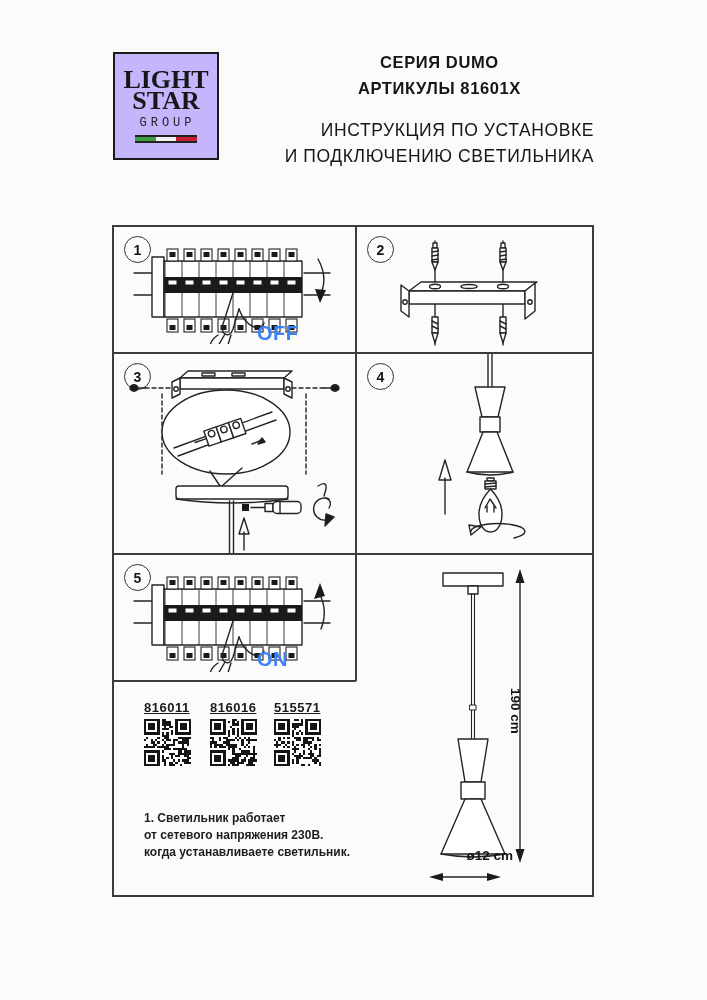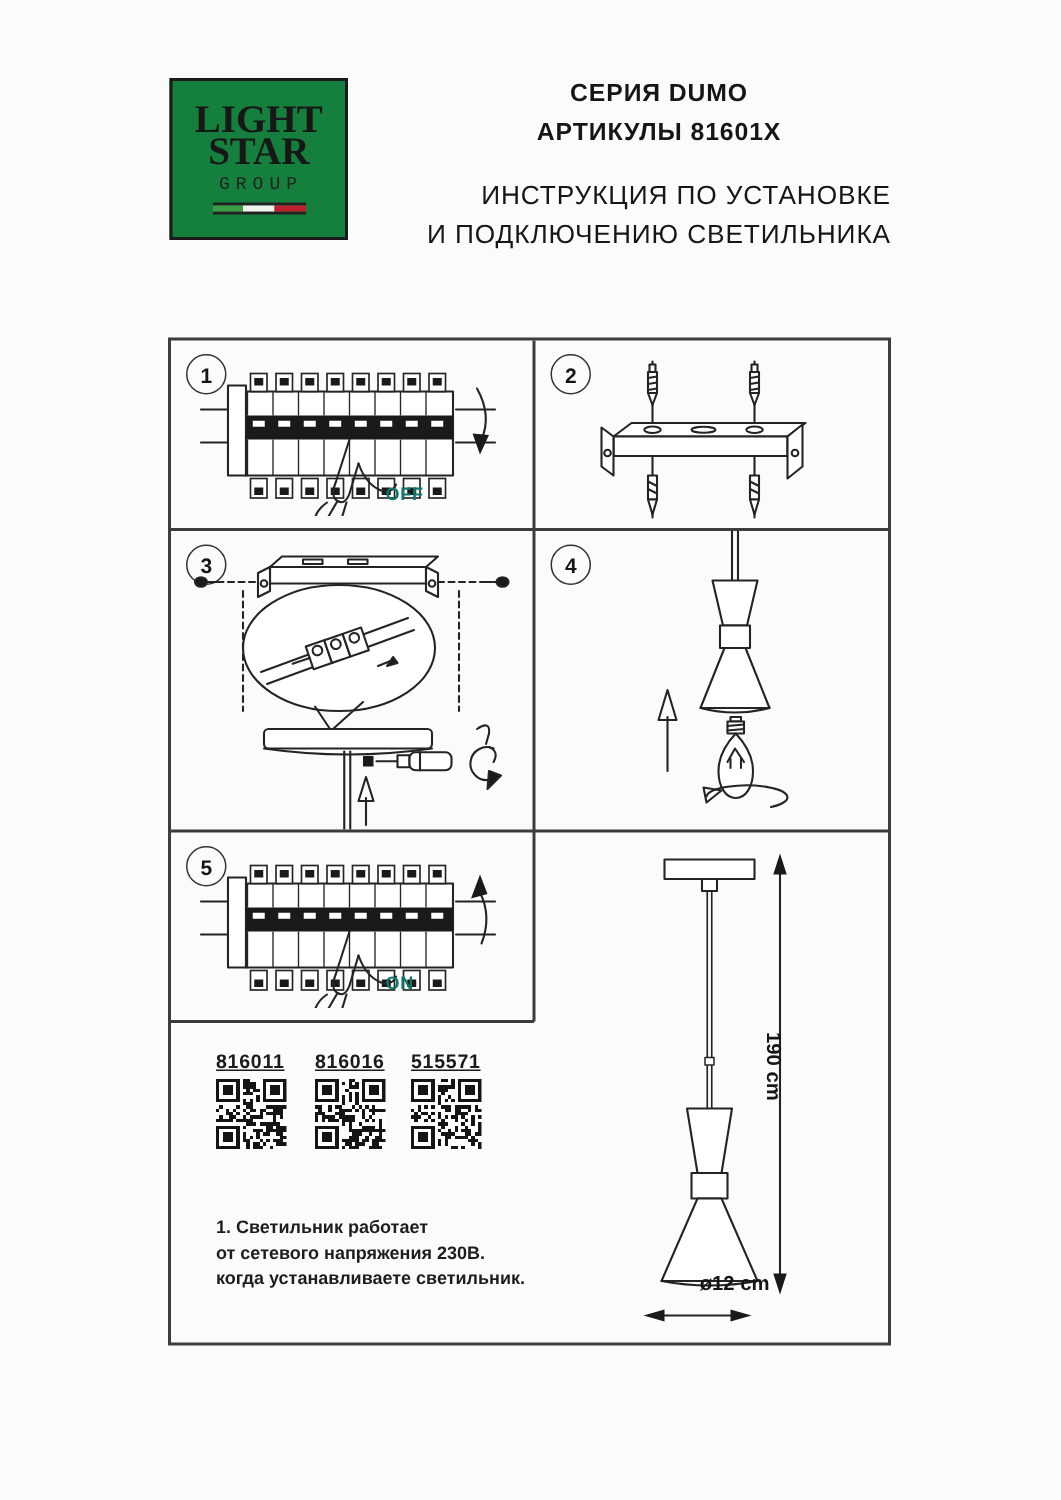--- a/index.html
+++ b/index.html
@@ -1,39 +1,39 @@
 <!DOCTYPE html>
 <html><head>
 <meta charset="utf-8">
 <style>
   html,body{margin:0;padding:0;background:#e8e8e6;}
   .page{position:relative;width:707px;height:1000px;background:#fbfbf9;margin:0 auto;
         font-family:"Liberation Sans",sans-serif;color:#161616;overflow:hidden;}
   
-  .logo-box{position:absolute;left:113px;top:52px;width:119px;height:108px;background:#15803d;
+  .logo-box{position:absolute;left:113px;top:52px;width:106px;height:108px;background:#c4b5fd;
             border:2px solid #1b1b1b;display:flex;flex-direction:column;align-items:center;justify-content:center;box-sizing:border-box;}
   .logo-word{font-family:"Liberation Serif",serif;font-weight:bold;font-size:26px;line-height:0.82;color:#171717;letter-spacing:0;}
   .logo-group{font-size:12px;letter-spacing:4px;margin-top:5px;margin-left:3px;color:#222;font-family:Liberation Mono, monospace;}
   .logo-flag{width:62px;height:4px;margin-top:5px;border-top:2px solid #222;border-bottom:2px solid #222;display:flex;}
   .logo-flag span{flex:1;}
   .title-block{position:absolute;right:113px;top:50px;text-align:right;}
   .t-line{font-weight:bold;font-size:16.5px;letter-spacing:0.6px;line-height:1.55;text-align:center;}
   .t-instr{font-weight:normal;font-size:17.5px;letter-spacing:0.6px;line-height:1.45;}
   .t-gap{height:17px;}
   
   .grid{position:absolute;left:112px;top:225px;width:482px;height:672px;box-sizing:border-box;
         border:2px solid #3c3c3c;}
   .hline,.vline{position:absolute;background:#3c3c3c;}
   .panel{position:absolute;}
   .badge{position:absolute;left:10px;top:9px;width:25px;height:25px;border:1.5px solid #333;border-radius:50%;
          display:flex;align-items:center;justify-content:center;font-size:14px;font-weight:600;background:transparent;}
   svg{display:block;}
   svg *{vector-effect:none;}
   .draw{stroke:#242424;fill:none;stroke-width:1.4;stroke-linecap:round;stroke-linejoin:round;}
-  .onoff{position:absolute;font-size:12px;font-weight:600;letter-spacing:0.5px;color:#0f766e;}
+  .onoff{position:absolute;font-size:20px;font-weight:600;letter-spacing:0.5px;color:#3b82f6;}
   
   .qr-col{position:absolute;top:18px;width:50px;text-align:left;}
   .qr-label{font-size:13px;font-weight:bold;letter-spacing:0.5px;color:#1a1a1a;display:block;margin-bottom:4px;text-decoration:underline;}
   .qr-svg{shape-rendering:crispEdges;}
   .notes{position:absolute;left:30px;top:128px;font-size:12px;font-weight:bold;line-height:17px;color:#1d1d1d;}
   
   .dim-h{position:absolute;left:166px;top:133px;font-size:13.5px;font-weight:bold;white-space:nowrap;
          transform:rotate(90deg);transform-origin:0 0;}
   .dim-d{position:absolute;left:60px;top:293px;width:96px;text-align:right;font-size:13.5px;font-weight:bold;}
 </style>

